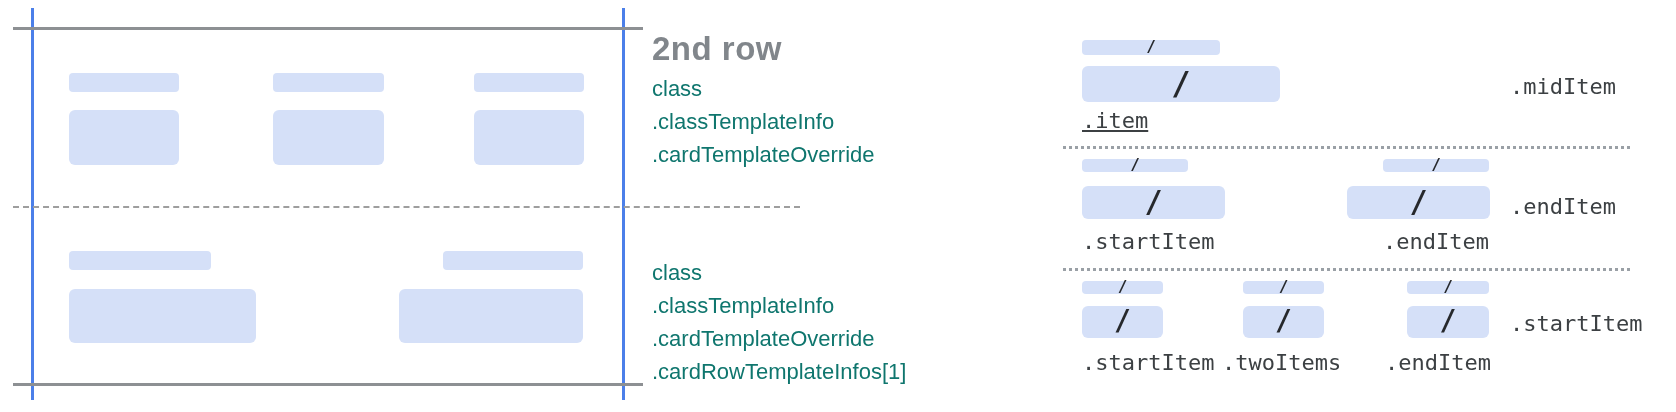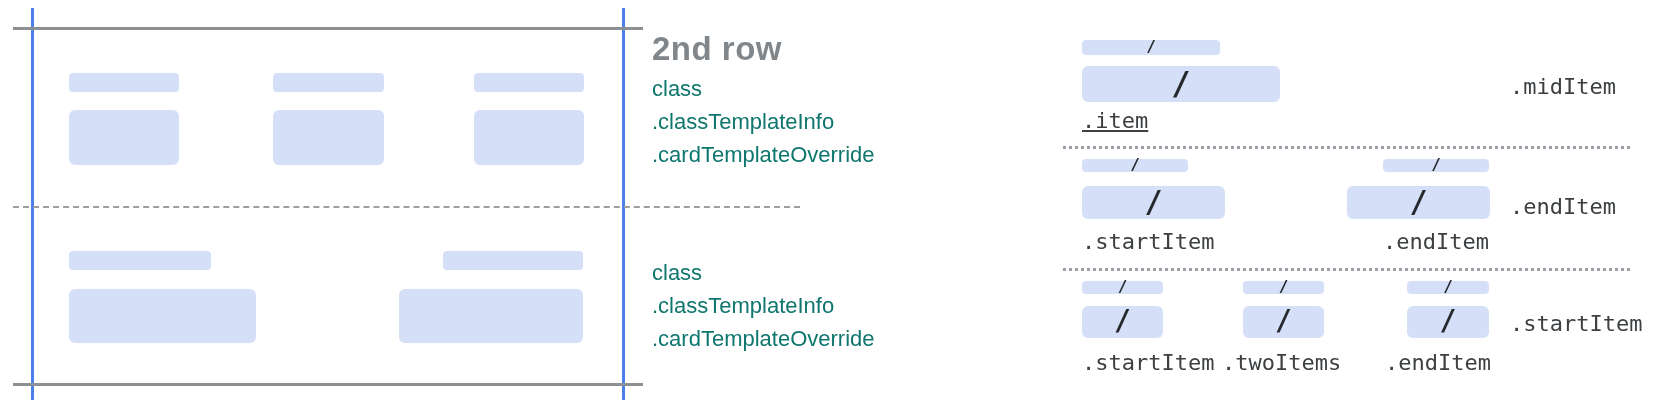--- a/index.html
+++ b/index.html
@@ -73,20 +73,21 @@
   <div class="monoblock" style="left:652px;top:72px;">
     <div>class</div>
     <div>.classTemplateInfo</div>
     <div>.cardTemplateOverride</div>
   </div>
 
   <div class="monoblock" style="left:652px;top:256px;">
     <div>class</div>
     <div>.classTemplateInfo</div>
     <div>.cardTemplateOverride</div>
+    <div>.cardRowTemplateInfos[1]</div>
   </div>
 
   <div>
     <div class="bar r4 slashbar" style="left:1082px;top:40px;width:138px;height:15px;">
       <span class="slash slash-sm">/</span>
     </div>
     <div class="bar r6 slashbar" style="left:1082px;top:66px;width:198px;height:36px;">
       <span class="slash slash-lg">/</span>
     </div>
     <div class="mlabel" style="left:1082px;top:108px;text-decoration:underline;">.item</div>

